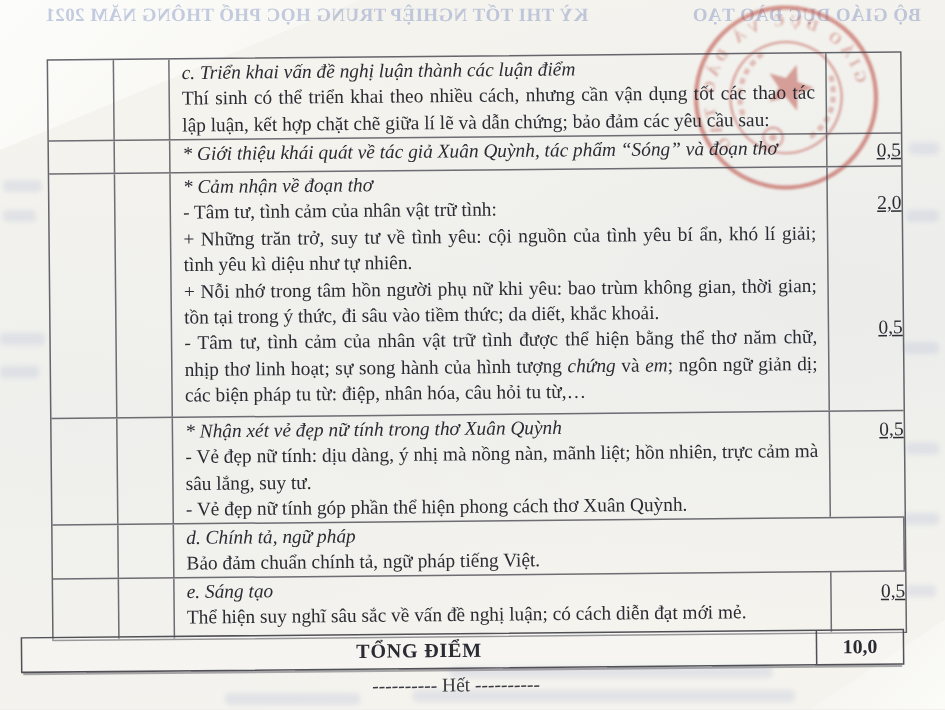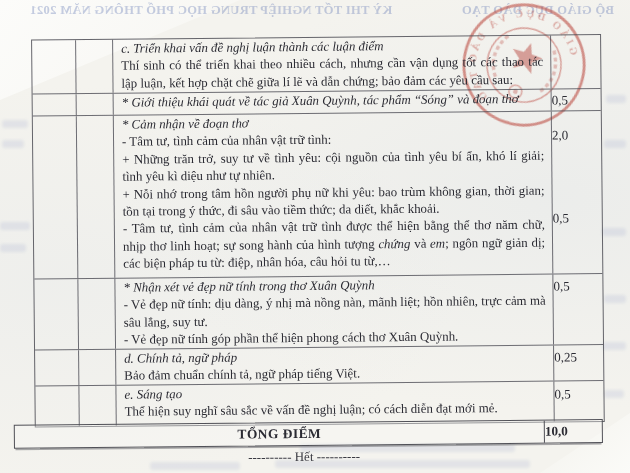--- a/index.html
+++ b/index.html
@@ -42,29 +42,29 @@
   }
   .row{display:flex;box-sizing:border-box;border-bottom:1px solid rgba(75,75,84,.8);}
   .row:last-child{border-bottom:none;}
   .c1{width:43px;border-right:1px solid rgba(75,75,84,.8);}
   .c2{width:36px;border-right:1px solid rgba(75,75,84,.8);}
   .c3{flex:1;border-right:1px solid rgba(75,75,84,.8);padding:1px 7px 0 8px;text-align:justify;overflow:hidden;}
   .c4{width:49px;position:relative;font-size:13px;}
   .r0{height:54px}.r1{height:22px}.r2{height:163px}.r3{height:71px}.r4{height:36px}.r5{height:40px}
   p{margin:0;}
   .it{font-style:italic;}
-  .score{position:absolute;left:0;right:0;text-align:left;}
+  .score{position:absolute;left:0;right:0;text-align:right;text-decoration:underline;}
   .total-row{
     position:absolute;left:12px;top:422px;width:589px;height:24px;
     box-sizing:border-box;border:1.5px solid rgba(62,62,70,.9);
     display:flex;box-shadow:0 3px 0 -1.5px rgba(90,90,96,.5);
     background:rgba(250,250,246,.35);
   }
   .total-label{flex:1;text-align:center;font-weight:bold;font-size:13.4px;line-height:22px;letter-spacing:.5px;}
-  .total-score{width:57px;border-left:1px solid rgba(62,62,70,.9);font-weight:bold;font-size:13.2px;line-height:22px;}
+  .total-score{width:57px;border-left:1px solid rgba(62,62,70,.9);text-align:center;font-weight:bold;font-size:13.2px;line-height:22px;}
   .het{position:absolute;top:449px;left:0;width:604px;text-align:center;font-size:13px;color:#3a3a42;}
   .stamp{position:absolute;left:424px;top:-20px;pointer-events:none;}
 </style>
 </head>
 <body>
 
 <div class="screen">
 
   <div class="fold-top-left"></div>
   <div class="fold-bottom-right"></div>
@@ -163,23 +163,20 @@
         </div>
       </div>
 
       <div class="row r4">
         <div class="c1"></div>
         <div class="c2"></div>
         <div class="c3">
           <p class="it">d. Chính tả, ngữ pháp</p>
           <p>Bảo đảm chuẩn chính tả, ngữ pháp tiếng Việt.</p>
         </div>
-        <div class="c4">
-          <span class="score" style="top:3px">0,25</span>
-        </div>
       </div>
 
       <div class="row r5">
         <div class="c1"></div>
         <div class="c2"></div>
         <div class="c3">
           <p class="it">e. Sáng tạo</p>
           <p>Thể hiện suy nghĩ sâu sắc về vấn đề nghị luận; có cách diễn đạt mới mẻ.</p>
         </div>
         <div class="c4">

